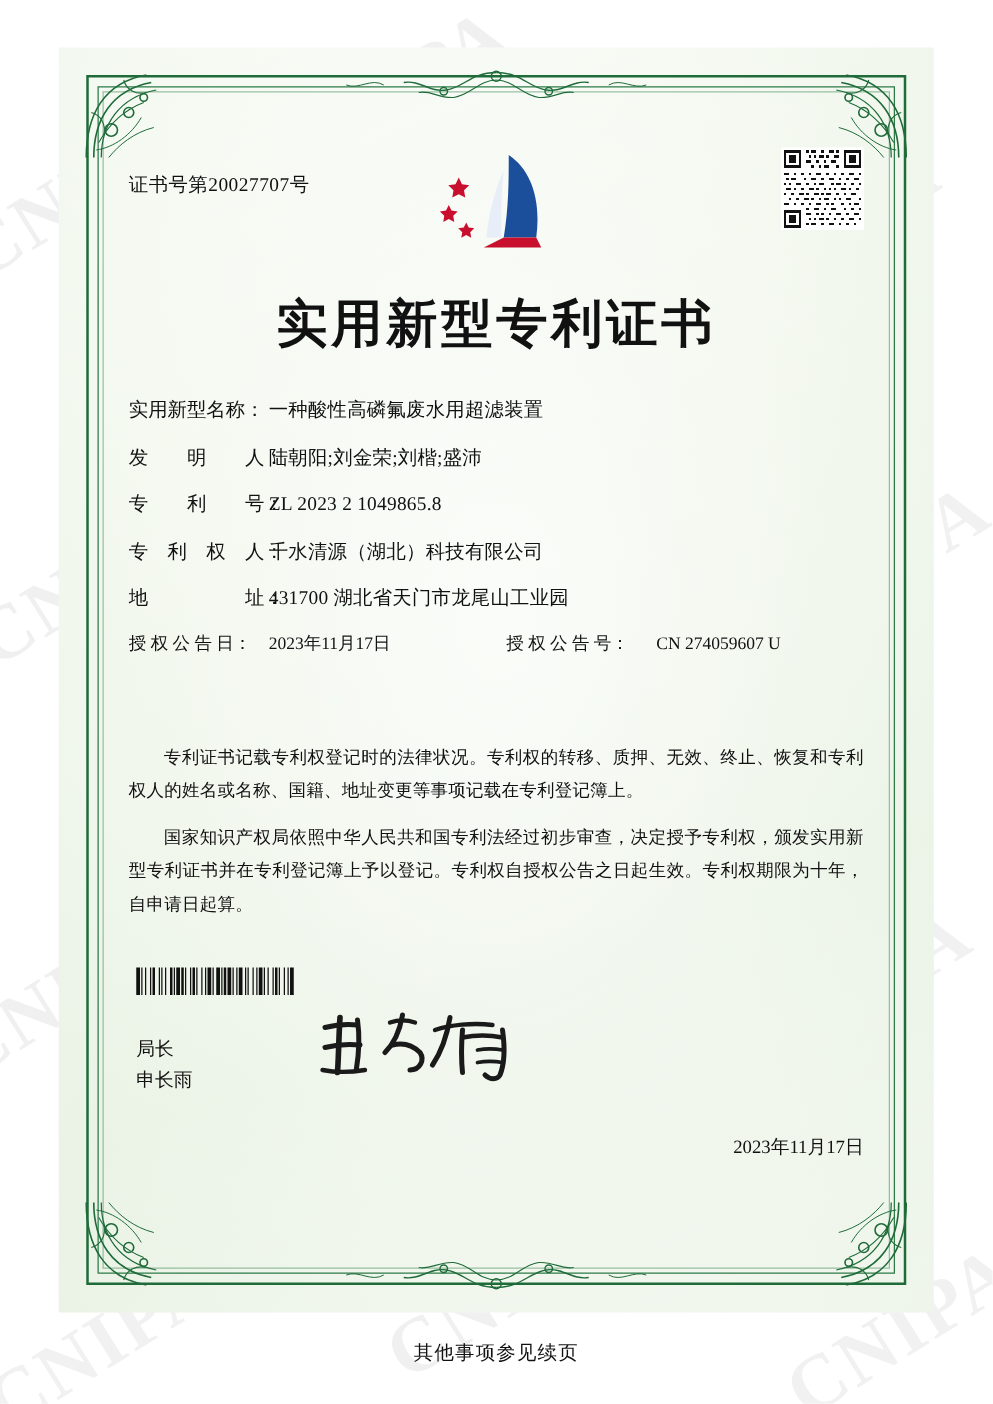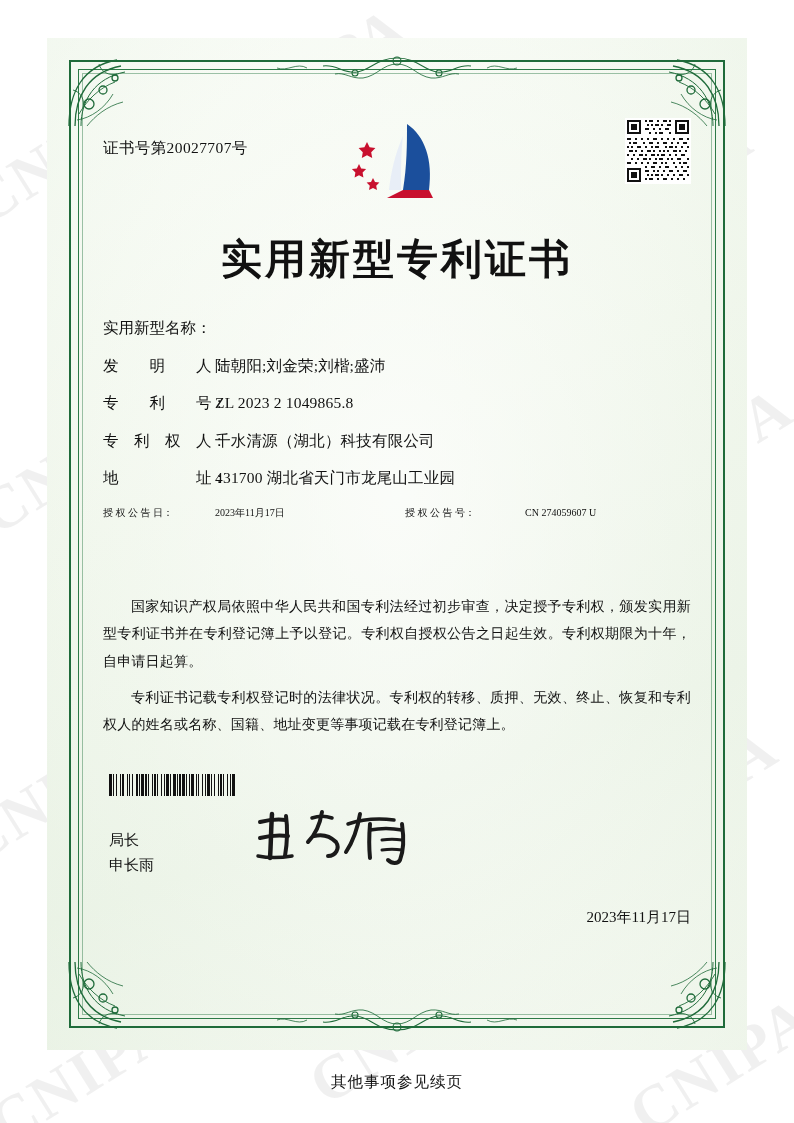--- a/index.html
+++ b/index.html
@@ -101,21 +101,21 @@
     font-size:15.5px;color:#111;
   }
   .lab{
     width:112px;flex:0 0 112px;
     letter-spacing:0;
     white-space:nowrap;
   }
   .val{flex:1;letter-spacing:.2px;}
   .row .lab:after{content:"：";}
 
-  .row-split{display:flex;align-items:center;font-size:10px;color:#111;margin-bottom:20px;}
+  .row-split{display:flex;align-items:flex-end;font-size:14px;color:#111;margin-bottom:20px;}
   .row-split .lab2{width:112px;flex:0 0 112px;white-space:nowrap;}
   .row-split .lab2:after{content:"：";}
   .row-split .val2{flex:0 0 190px;}
   .row-split .lab3{flex:0 0 120px;white-space:nowrap;}
   .row-split .lab3:after{content:"：";}
   .row-split .val3{flex:1;}
 
   
   .paras{position:absolute;left:56px;right:56px;top:555px;}
   .para{
@@ -419,20 +419,21 @@
             <rect x="29" y="30" width="1" height="1"></rect>
         </g>
       </svg>
     </div>
 
     <div class="title">实用新型专利证书</div>
 
     <div class="fields">
       <div class="row">
         <div class="lab">实用新型名称</div>
+        <div class="val">一种酸性高磷氟废水用超滤装置</div>
       </div>
       <div class="row">
         <div class="lab">发　　明　　人</div>
         <div class="val">陆朝阳;刘金荣;刘楷;盛沛</div>
       </div>
       <div class="row">
         <div class="lab">专　　利　　号</div>
         <div class="val">ZL 2023 2 1049865.8</div>
       </div>
       <div class="row">
@@ -445,22 +446,22 @@
       </div>
       <div class="row-split">
         <div class="lab2">授 权 公 告 日</div>
         <div class="val2">2023年11月17日</div>
         <div class="lab3">授 权 公 告 号</div>
         <div class="val3">CN 274059607 U</div>
       </div>
     </div>
 
     <div class="paras">
+      <div class="para">专利证书记载专利权登记时的法律状况。专利权的转移、质押、无效、终止、恢复和专利权人的姓名或名称、国籍、地址变更等事项记载在专利登记簿上。</div>
       <div class="para">国家知识产权局依照中华人民共和国专利法经过初步审查，决定授予专利权，颁发实用新型专利证书并在专利登记簿上予以登记。专利权自授权公告之日起生效。专利权期限为十年，自申请日起算。</div>
-      <div class="para">专利证书记载专利权登记时的法律状况。专利权的转移、质押、无效、终止、恢复和专利权人的姓名或名称、国籍、地址变更等事项记载在专利登记簿上。</div>
     </div>
 
     <div class="barcode" id="barcode">
         <i style="width: 3px; background: rgb(17, 17, 17);"></i>
         <i style="width: 1px; background: transparent;"></i>
         <i style="width: 1px; background: rgb(17, 17, 17);"></i>
         <i style="width: 2px; background: transparent;"></i>
         <i style="width: 1px; background: rgb(17, 17, 17);"></i>
         <i style="width: 3px; background: transparent;"></i>
         <i style="width: 1px; background: rgb(17, 17, 17);"></i>

